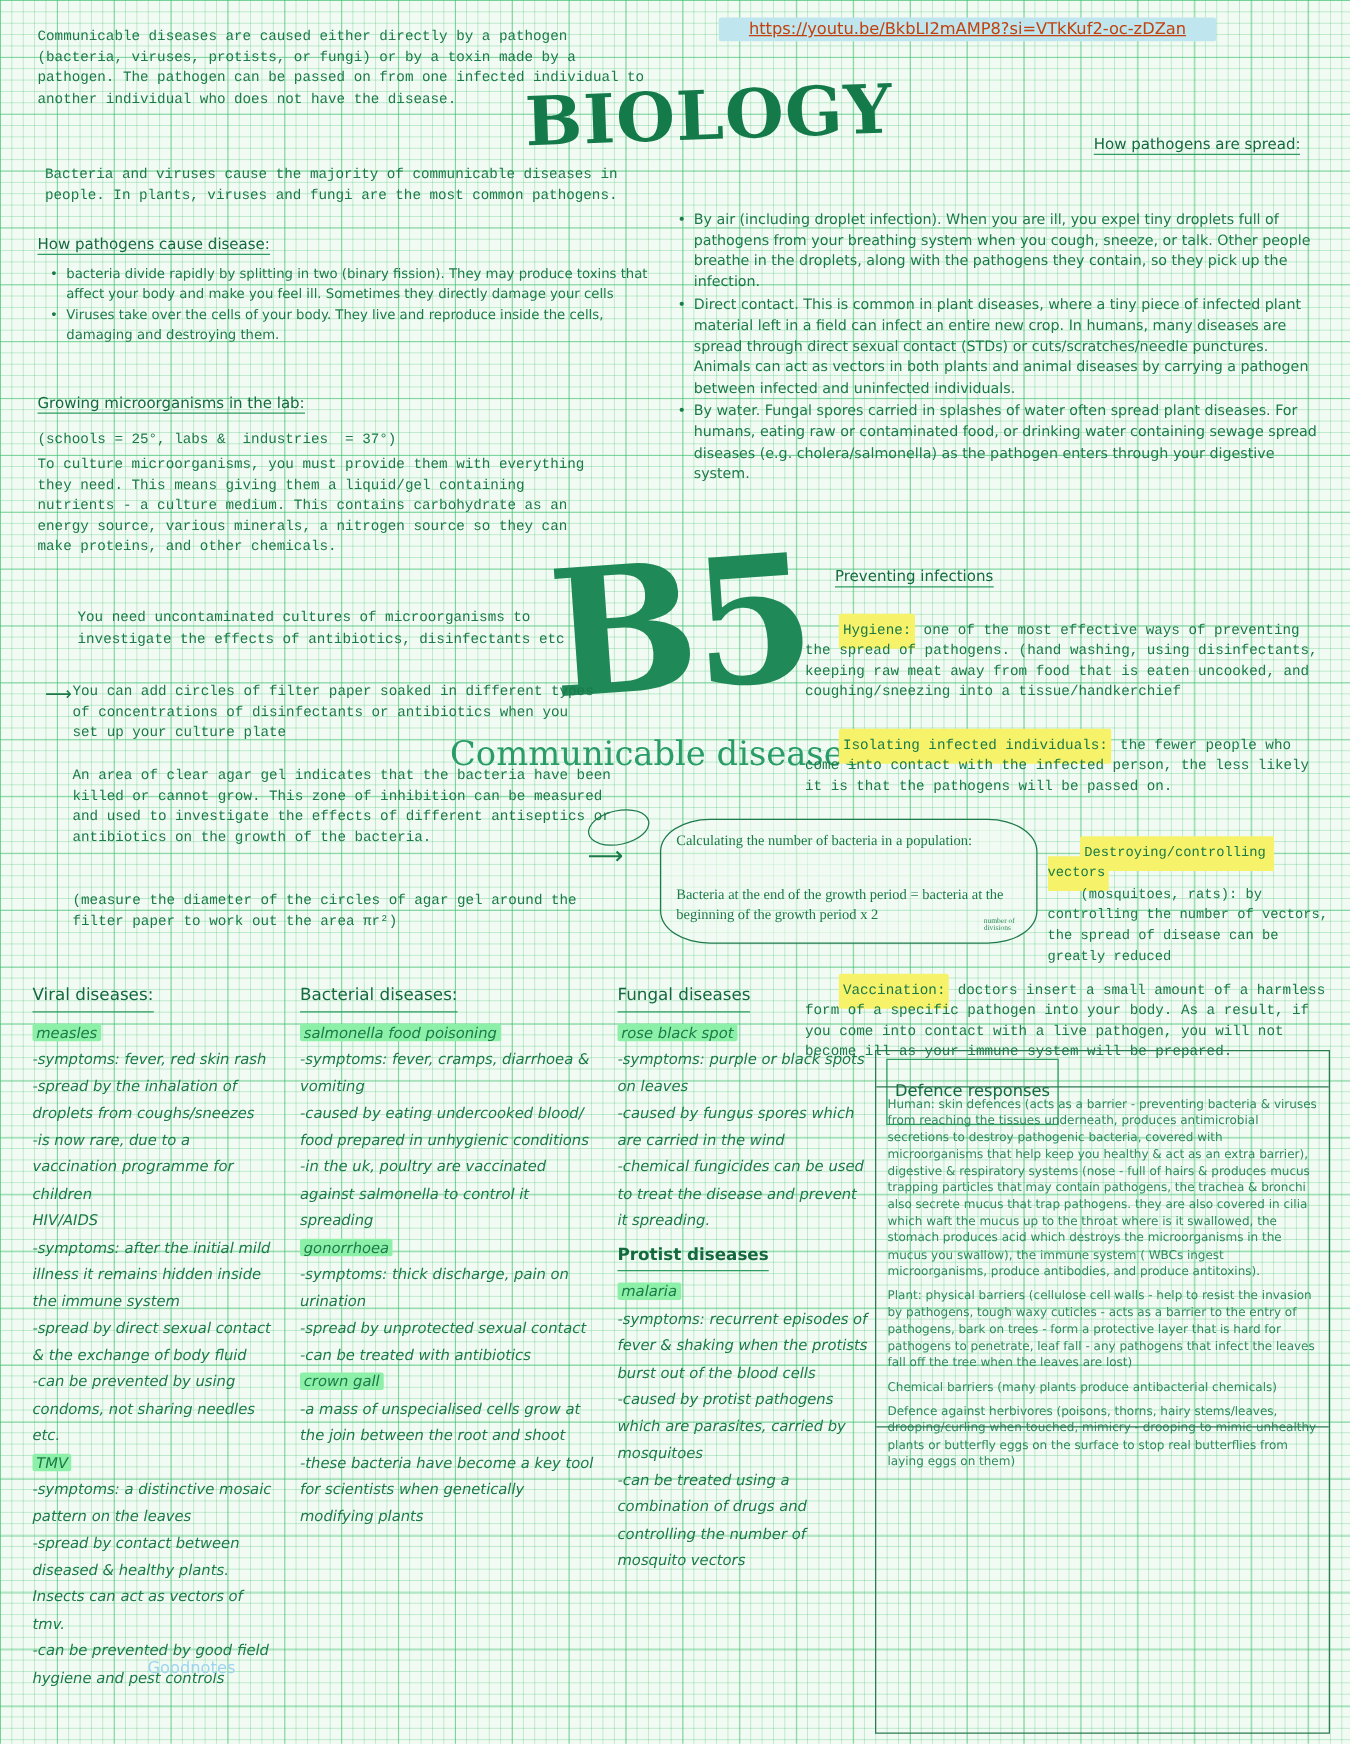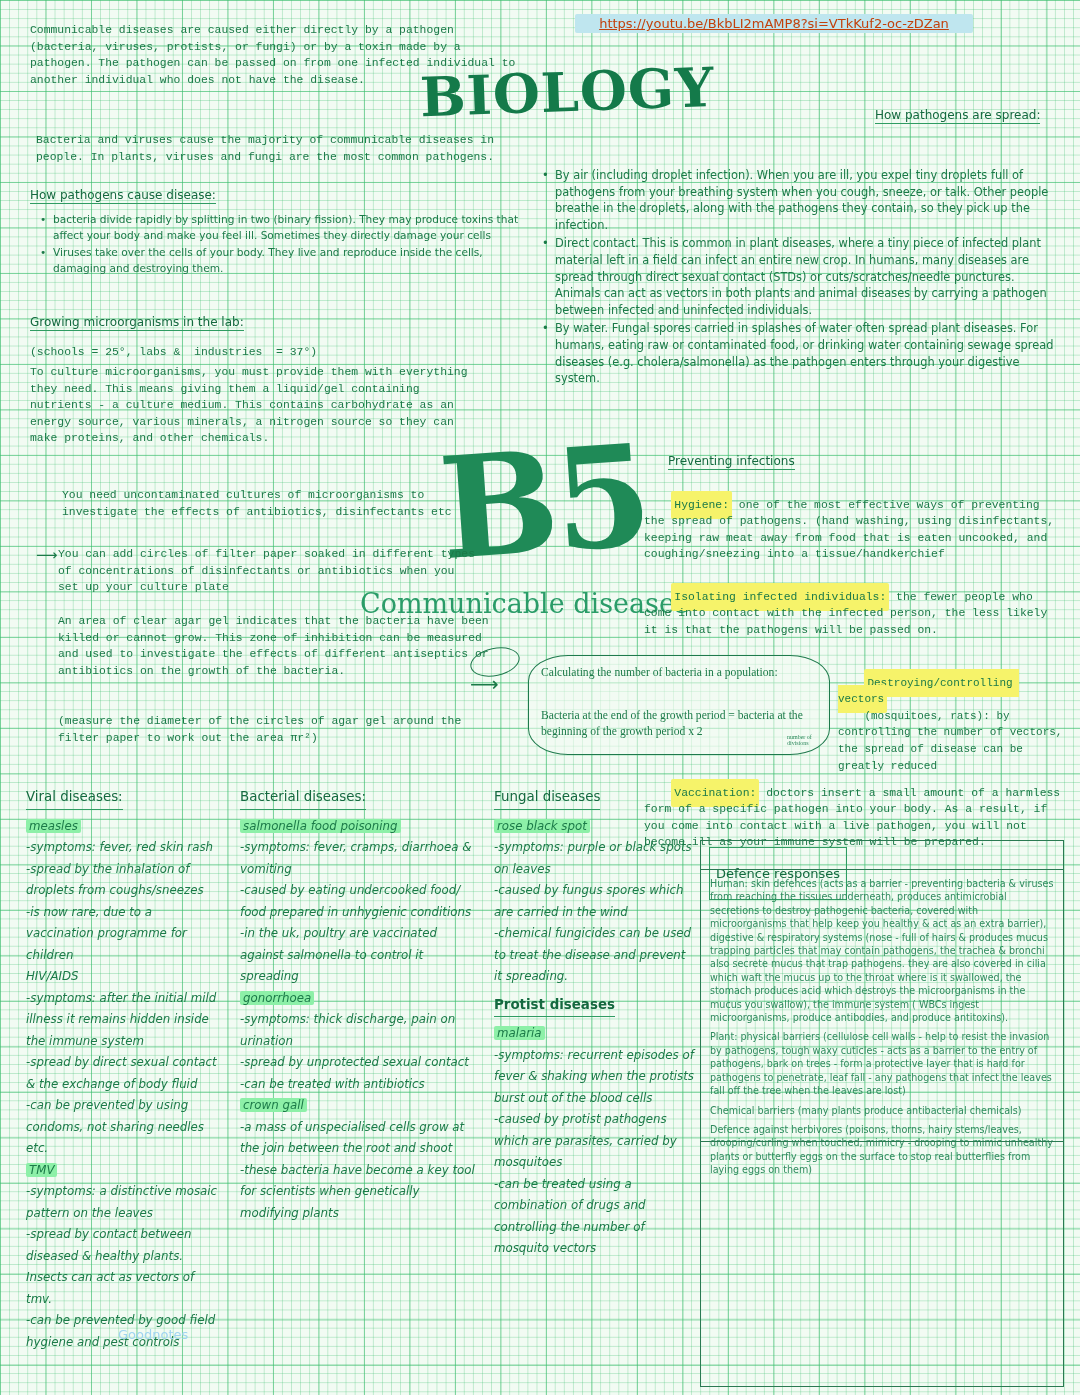--- a/index.html
+++ b/index.html
@@ -176,21 +176,21 @@
     <span class="t"><span class="hl-green">TMV</span></span>
     <span class="t">-symptoms: a distinctive mosaic pattern on the leaves</span>
     <span class="t">-spread by contact between diseased &amp; healthy plants. Insects can act as vectors of tmv.</span>
     <span class="t">-can be prevented by good field hygiene and pest controls</span>
   </div>
 
   <div class="col" style="left:240px;top:786px;width:240px;">
     <span class="colhead">Bacterial diseases:</span>
     <span class="t"><span class="hl-green">salmonella food poisoning</span></span>
     <span class="t">-symptoms: fever, cramps, diarrhoea &amp; vomiting</span>
-    <span class="t">-caused by eating undercooked food/ food prepared in unhygienic conditions</span>
+    <span class="t">-caused by eating undercooked blood/ food prepared in unhygienic conditions</span>
     <span class="t">-in the uk, poultry are vaccinated against salmonella to control it spreading</span>
     <span class="t"><span class="hl-green">gonorrhoea</span></span>
     <span class="t">-symptoms: thick discharge, pain on urination</span>
     <span class="t">-spread by unprotected sexual contact</span>
     <span class="t">-can be treated with antibiotics</span>
     <span class="t"><span class="hl-green">crown gall</span></span>
     <span class="t">-a mass of unspecialised cells grow at the join between the root and shoot</span>
     <span class="t">-these bacteria have become a key tool for scientists when genetically modifying plants</span>
   </div>
 

